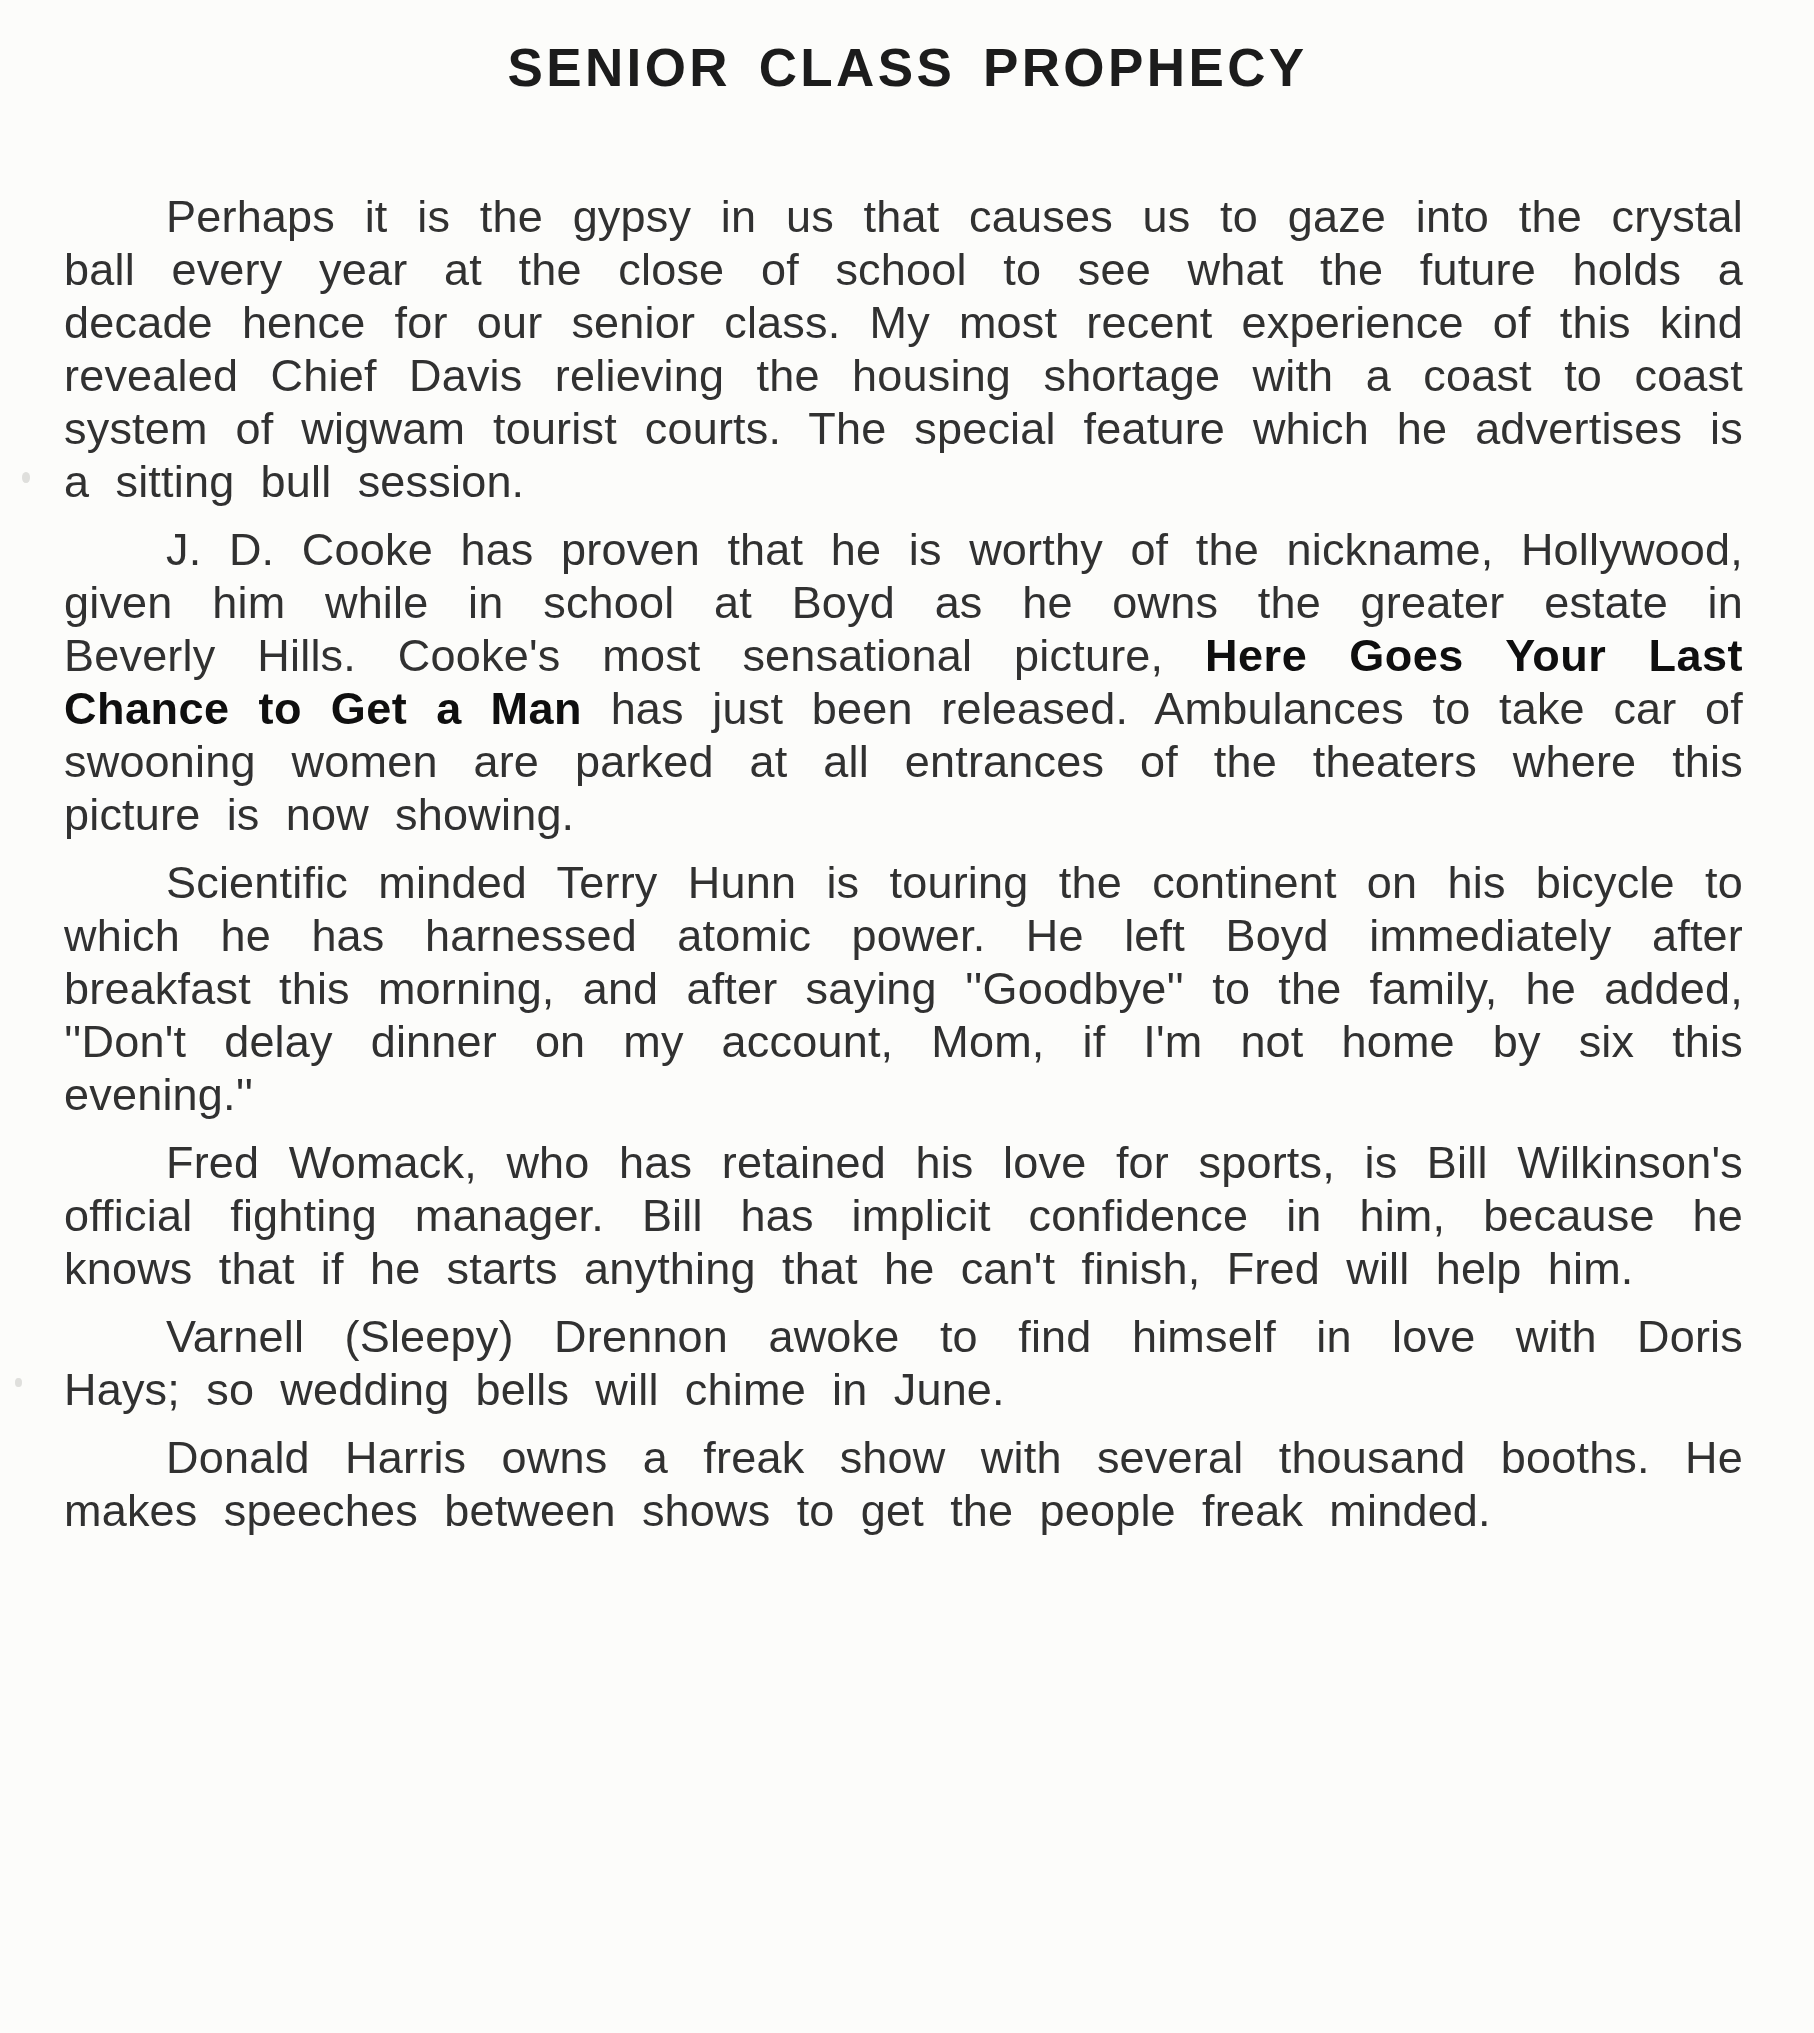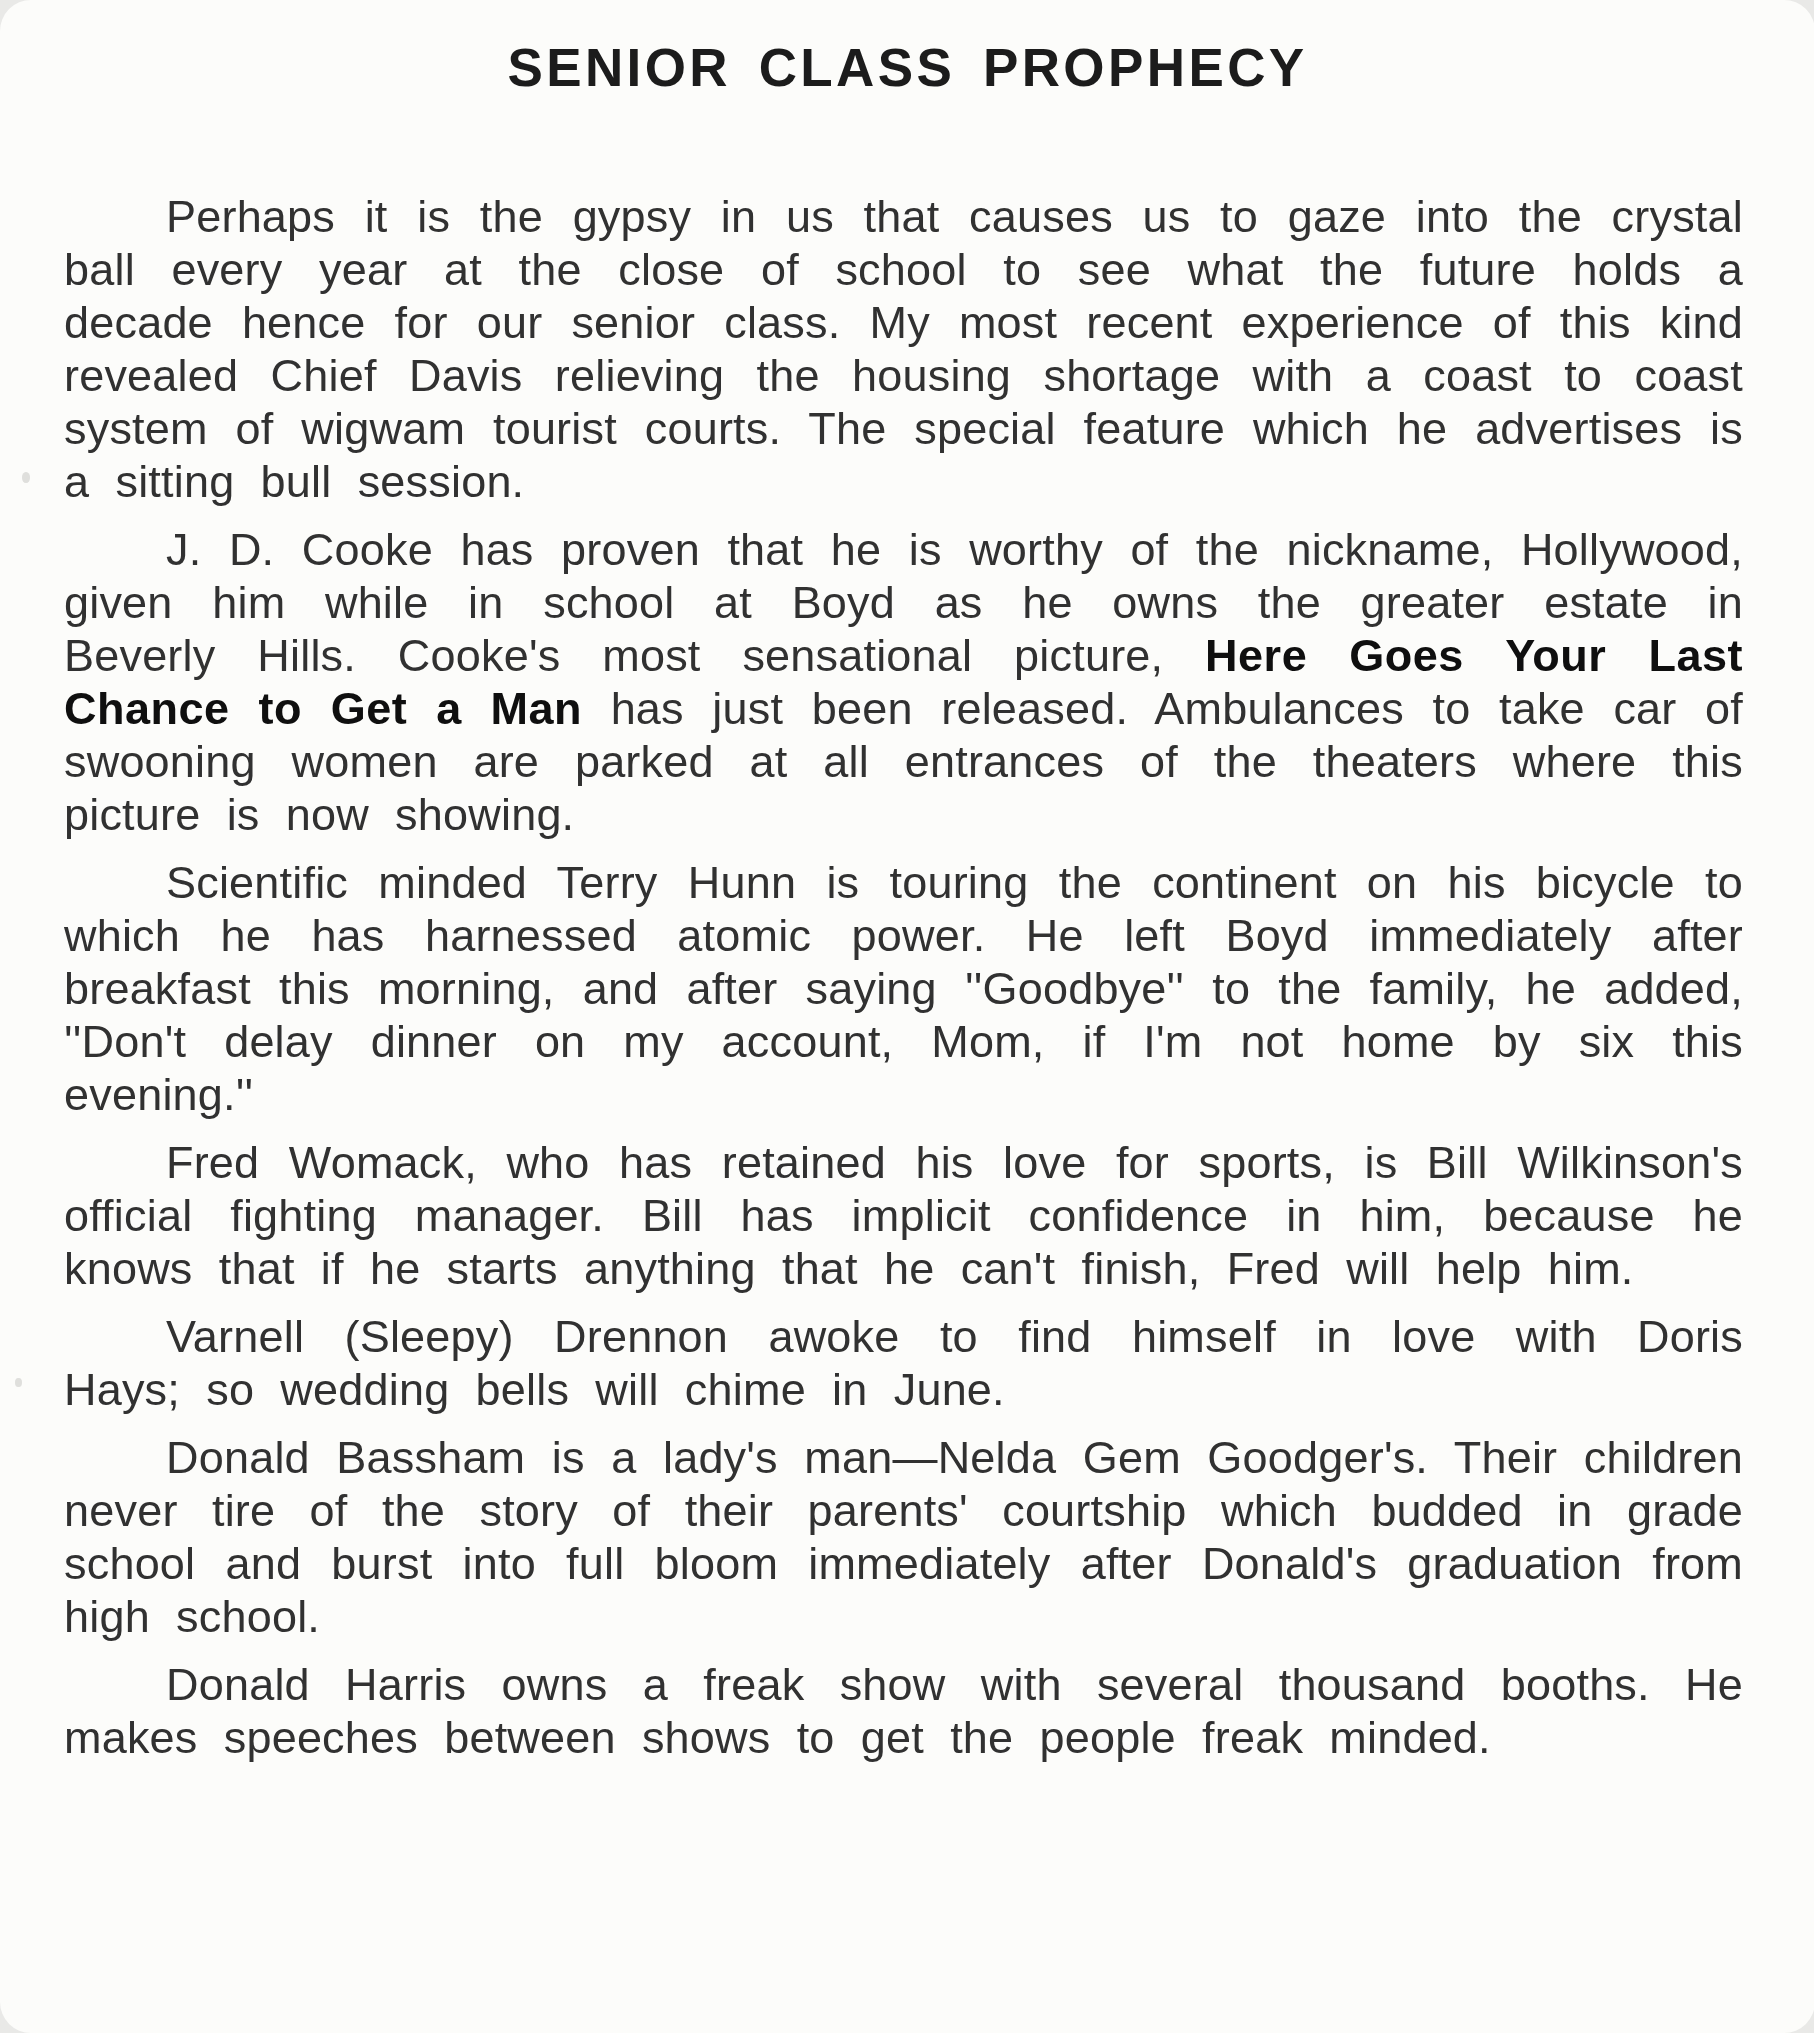--- a/index.html
+++ b/index.html
@@ -9,21 +9,20 @@
   }
   .page {
     position: relative;
     width: 1815px;
     height: 2033px;
     margin: 0 auto;
     background: #fcfcfa;
     overflow: hidden;
     font-family: "Liberation Sans", sans-serif;
     box-sizing: border-box;
-    border-radius: 31px;
   }
   .title {
     margin: 0;
     padding-top: 37px;
     text-align: center;
     font-size: 53px;
     font-weight: 700;
     letter-spacing: 3.4px;
     color: #1c1c1c;
     word-spacing: 0.18em;
@@ -61,17 +60,16 @@
 <main class="page">
   <div class="speck s1"></div>
   <div class="speck s2"></div>
   <h1 class="title">SENIOR CLASS PROPHECY</h1>
   <section class="content">
       <p class="para"><span>Perhaps it is the gypsy in us that causes us to gaze into the crystal ball every year at the close of school to see what the future holds a decade hence for our senior class. My most recent experience of this kind revealed Chief Davis relieving the housing shortage with a coast to coast system of wigwam tourist courts. The special feature which he advertises is a sitting bull session.</span></p>
       <p class="para"><span>J. D. Cooke has proven that he is worthy of the nickname, Hollywood, given him while in school at Boyd as he owns the greater estate in Beverly Hills. Cooke's most sensational picture, </span><b>Here Goes Your Last Chance to Get a Man</b><span> has just been released. Ambulances to take car of swooning women are parked at all entrances of the theaters where this picture is now showing.</span></p>
       <p class="para"><span>Scientific minded Terry Hunn is touring the continent on his bicycle to which he has harnessed atomic power. He left Boyd immediately after breakfast this morning, and after saying ''Goodbye'' to the family, he added, ''Don't delay dinner on my account, Mom, if I'm not home by six this evening.''</span></p>
       <p class="para"><span>Fred Womack, who has retained his love for sports, is Bill Wilkinson's official fighting manager. Bill has implicit confidence in him, because he knows that if he starts anything that he can't finish, Fred will help him.</span></p>
       <p class="para"><span>Varnell (Sleepy) Drennon awoke to find himself in love with Doris Hays; so wedding bells will chime in June.</span></p>
-      <p class="para"><span>Donald Bassham is a lady's man—Nelda Gem Goodger's. Their children never tire of the story of their parents' courtship which budded in grade school and burst into full bloom immediately after Donald's graduation from high school.</span></p>
       <p class="para"><span>Donald Harris owns a freak show with several thousand booths. He makes speeches between shows to get the people freak minded.</span></p>
     </section>
 </main>
 
 
 </body></html>

